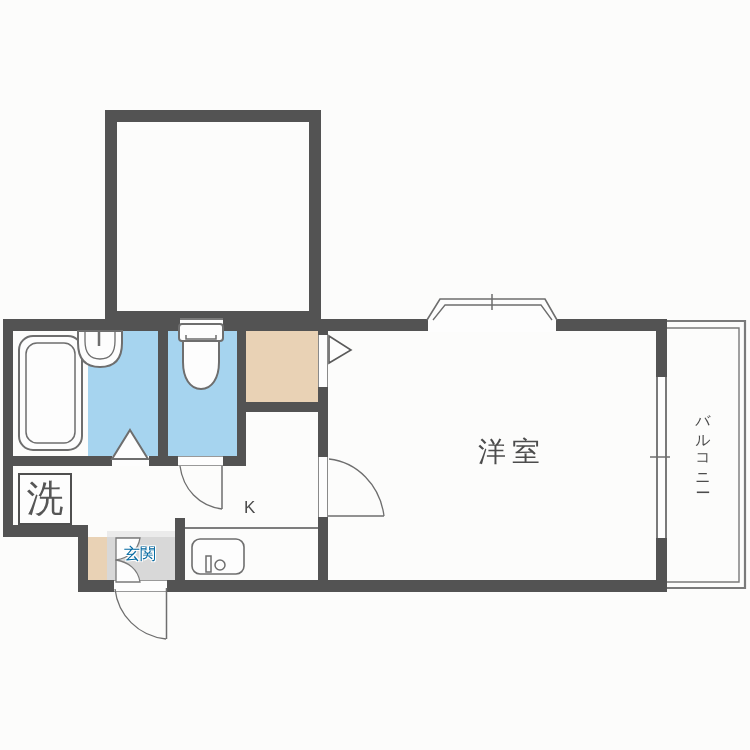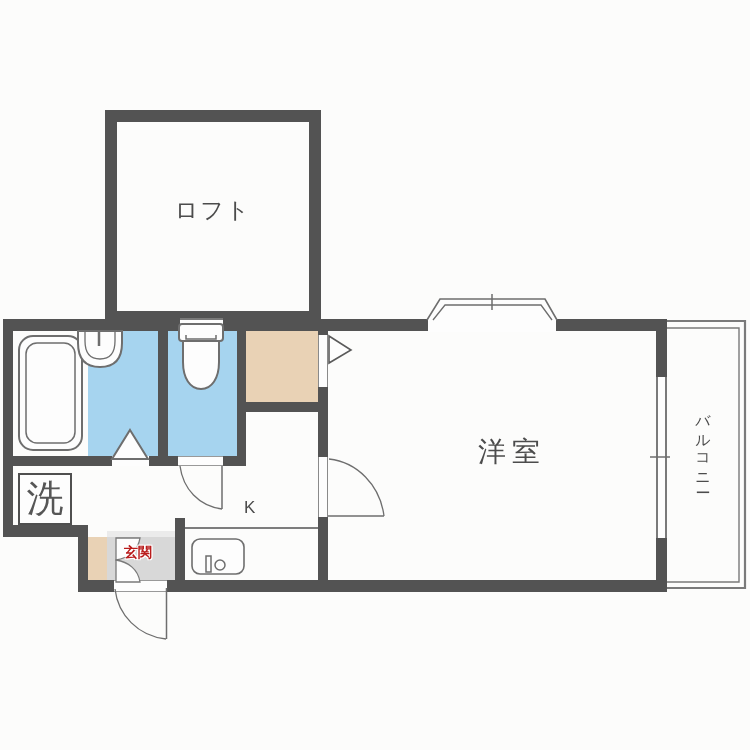--- a/index.html
+++ b/index.html
@@ -98,22 +98,21 @@
     <line x1="492" y1="294" x2="492" y2="310" stroke="#6e6e6e" stroke-width="1.5"></line>
 
     <line x1="650" y1="457" x2="670" y2="457" stroke="#6e6e6e" stroke-width="1.5"></line>
 
     <polyline points="667,321 745,321 745,588 667,588" fill="none" stroke="#7a7a7a" stroke-width="2.2"></polyline>
     <polyline points="667,328 739,328 739,582 667,582" fill="none" stroke="#7a7a7a" stroke-width="1.4"></polyline>
 
     <polygon points="329,336 351,350 329,363" fill="#fdfdfd" stroke="#5a5a5a" stroke-width="1.6"></polygon>
   </svg>
 
-  <div class="label center" style="left:105px;top:195px;width:216px;font-size:23px;letter-spacing:2px;">ロフト</div>
   <div class="label center" style="left:442px;top:433px;width:140px;font-size:28px;letter-spacing:6px;">洋室</div>
   <div class="label" style="left:693px;top:404px;font-size:15px;letter-spacing:3px;writing-mode:vertical-rl;">バルコニー</div>
-  <div class="label" style="left:124px;top:544px;font-size:14px;font-weight:700;color:#b91c1c;text-shadow:-1px -1px 0 #fff,1px -1px 0 #fff,-1px 1px 0 #fff,1px 1px 0 #fff;">玄関</div>
+  <div class="label" style="left:124px;top:544px;font-size:16px;font-weight:400;color:#0369a1;text-shadow:-1px -1px 0 #fff,1px -1px 0 #fff,-1px 1px 0 #fff,1px 1px 0 #fff;">玄関</div>
   <div class="label" style="left:244px;top:498px;font-size:17px;">K</div>
   <div style="position:absolute;left:18px;top:473px;width:50px;height:48px;border:2px solid #4f4f4f;display:flex;align-items:center;justify-content:center;background:#fdfdfd;">
     <span class="label" style="position:static;font-size:37px;color:#565656;">洗</span>
   </div>
 
 </div>
 
 </body></html>

